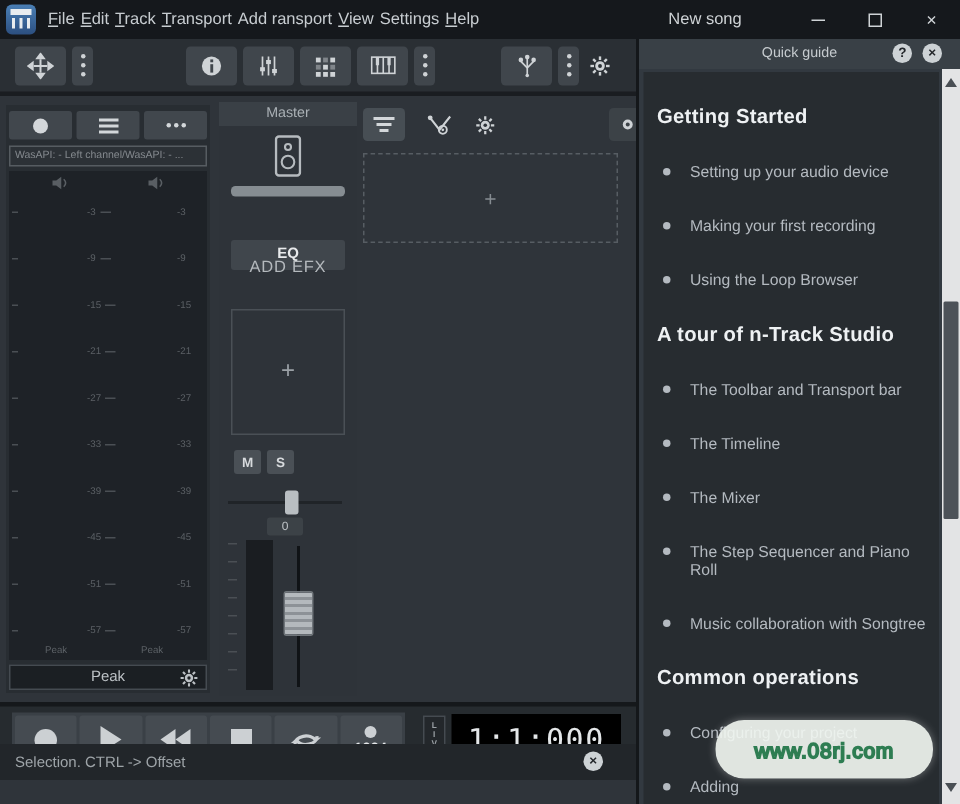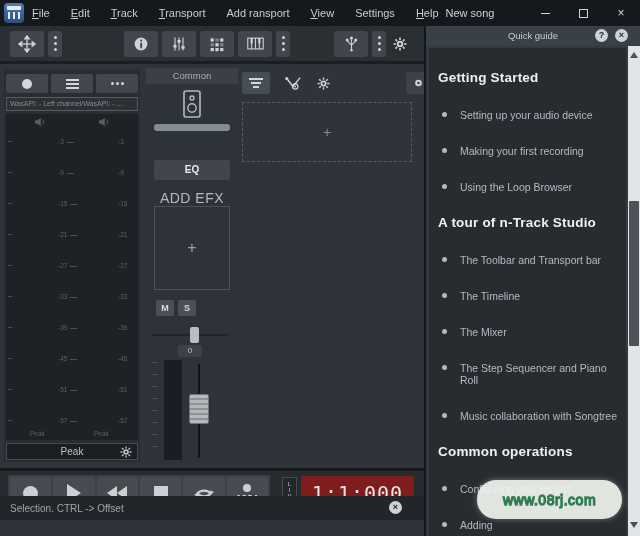--- a/index.html
+++ b/index.html
@@ -3,21 +3,21 @@
 <meta charset="utf-8">
 <style>
   * { margin:0; padding:0; box-sizing:border-box; }
   html,body { width:640px; height:536px; overflow:hidden; }
   body { position:relative; background:#2f343a; font-family:"Liberation Sans", sans-serif; color:#c5cacd; }
 
   
   .titlebar { position:absolute; left:0; top:0; width:640px; height:26px; background:#15181c; display:flex; align-items:center; z-index:5; }
   .app-icon { width:20px; height:20px; margin:0 8px 0 4px; border-radius:4px; background:linear-gradient(#4a7fb5,#2c4f80); position:relative; flex:0 0 auto; }
   .app-icon .bar { position:absolute; background:#e8ecef; }
-  .menubar { display:flex; gap:21px; font-size:11px; color:#c8cdd1; }
+  .menubar { display:flex; gap:4px; font-size:11px; color:#c8cdd1; }
   .menu-item { cursor:default; }
   .menu-item .accel { text-decoration:underline; }
   .win-title { position:absolute; left:415px; width:110px; text-align:center; font-size:11px; color:#cfd3d6; }
   .win-controls { position:absolute; right:0; top:0; height:26px; display:flex; }
   .win-btn { width:38px; height:26px; display:flex; align-items:center; justify-content:center; color:#cfd3d6; font-size:12px; }
   .min-glyph { width:9px; height:1px; background:#cfd3d6; }
   .max-glyph { width:9px; height:9px; border:1px solid #cfd3d6; }
 
   
   .toolbar { position:absolute; left:0; top:26px; width:424px; height:38px; background:#2a2f34; border-bottom:3px solid #1a1d21; display:flex; align-items:center; z-index:4; }
@@ -54,21 +54,21 @@
   .peakchan { position:absolute; bottom:3px; font-size:6.5px; color:#5b6065; }
   .peak-btn { margin:2px; height:17px; background:#1b1f23; border:1px solid #454b51; display:flex; align-items:center; justify-content:center; font-size:10px; color:#bcc1c5; position:relative; }
   .peak-btn .gear-sm { position:absolute; right:4px; top:1px; }
 
   
   .master { position:absolute; left:146px; top:4px; width:92px; height:396px; background:#2e3339; }
   .master-header { position:absolute; left:0; top:0; width:100%; height:16px; background:#3a4046; font-size:9.5px; color:#aab0b5; text-align:center; line-height:16px; }
   .master-spk { position:absolute; left:50%; transform:translateX(-50%); top:22px; }
   .master-bar { position:absolute; left:8px; right:8px; top:56px; height:7px; background:#868d92; border-radius:3px; }
   .eq-btn { position:absolute; left:8px; right:8px; top:92px; height:20px; background:#40464c; border-radius:2px; font-size:10px; font-weight:bold; color:#e8eaec; text-align:center; line-height:20px; }
-  .addefx-lbl { position:absolute; left:0; width:100%; top:122px; font-size:14px; color:#b4b9bd; text-align:center; letter-spacing:.5px; }
+  .addefx-lbl { position:absolute; left:0; width:100%; top:104px; font-size:11px; color:#b4b9bd; text-align:center; letter-spacing:.5px; }
   .efx-box { position:absolute; left:8px; right:8px; top:138px; height:84px; border:1px solid #4a5056; color:#9ba1a6; font-size:16px; display:flex; align-items:center; justify-content:center; }
   .ms-row { position:absolute; left:10px; top:232px; display:flex; gap:4px; }
   .ms-btn { width:18px; height:16px; background:#4a5056; border-radius:2px; font-size:9px; font-weight:bold; color:#d7dadd; text-align:center; line-height:16px; }
   .pan { position:absolute; left:6px; right:10px; top:266px; height:2px; background:#202428; }
   .pan-thumb { position:absolute; left:50%; top:-7px; width:9px; height:16px; background:#b9bec2; border-radius:2px; }
   .zero-badge { position:absolute; left:32px; top:277px; width:24px; height:12px; background:#3c4247; border-radius:2px; font-size:8px; color:#c0c5c9; text-align:center; line-height:12px; }
   .fader-zone { position:absolute; left:0; top:292px; width:100%; height:100px; }
   .fscale { position:absolute; left:6px; top:2px; }
   .fscale span { display:block; width:6px; height:1px; background:#4a4f54; margin-bottom:11px; }
   .fmeter { position:absolute; left:18px; top:0; width:18px; height:100px; background:#1a1d21; }
@@ -93,21 +93,21 @@
   .t-play { width:0; height:0; border-left:14px solid #ccd0d3; border-top:9px solid transparent; border-bottom:9px solid transparent; }
   .t-stop { width:14px; height:14px; background:#ccd0d3; }
   .t-rw { display:flex; }
   .t-rw i { width:0; height:0; border-right:10px solid #ccd0d3; border-top:7px solid transparent; border-bottom:7px solid transparent; }
   .count-wrap { display:flex; flex-direction:column; align-items:center; }
   .count-wrap .c-dot { width:8px; height:8px; border-radius:50%; background:#ccd0d3; margin-bottom:1px; }
   .count-wrap .c-num { font-size:9px; font-weight:bold; color:#e6e9eb; letter-spacing:.5px; }
   .live-btn { position:absolute; left:282px; top:6px; width:15px; height:32px; background:#23272b; border:1px solid #454b51;
               display:flex; align-items:center; justify-content:center; }
   .live-txt { writing-mode:vertical-rl; text-orientation:upright; font-size:5.5px; font-weight:bold; color:#9ba1a6; letter-spacing:0; }
-  .time-display { position:absolute; left:301px; top:5px; width:113px; height:34px; background:#7f1d1d; color:#e4e7e9;
+  .time-display { position:absolute; left:301px; top:5px; width:113px; height:34px; background:#000000; color:#e4e7e9;
                   font-family:"DejaVu Sans Mono", monospace; font-size:20px; display:flex; align-items:center; justify-content:center; letter-spacing:1px; }
 
   
   .statusbar { position:absolute; left:0; top:496px; width:424px; height:24px; background:#22262a; display:flex; align-items:center; }
   .status-text { margin-left:10px; font-size:10px; color:#9ea4a8; }
   .circle-btn { width:13px; height:13px; border-radius:50%; background:#cdd2d5; color:#23272b; font-size:9px; font-weight:bold;
                 display:flex; align-items:center; justify-content:center; line-height:1; }
   .status-close { position:absolute; right:22px; top:5px; }
 
   
@@ -393,21 +393,21 @@
               <line x1="13.6" y1="6.4" x2="15.7" y2="4.3"></line>
             </g>
           <circle cx="10" cy="10" r="4" fill="#bcc1c5"></circle>
             <circle cx="10" cy="10" r="1.6" fill="#1b1f23"></circle>
         </svg>
       </span>
     </div>
   </div>
 
   <div class="master">
-    <div class="master-header">Common</div>
+    <div class="master-header">Master</div>
     <svg class="master-spk" width="18" height="28" viewBox="0 0 18 28">
       <rect x="1" y="1" width="16" height="26" rx="2" fill="none" stroke="#b6bbbf" stroke-width="1.6"></rect>
       <circle cx="9" cy="8" r="2" fill="none" stroke="#b6bbbf" stroke-width="1.4"></circle>
       <circle cx="9" cy="18" r="4.2" fill="none" stroke="#b6bbbf" stroke-width="1.4"></circle>
     </svg>
     <div class="master-bar"></div>
     <div class="eq-btn">EQ</div>
     <div class="addefx-lbl">ADD EFX</div>
     <div class="efx-box">
         <span>+</span>

